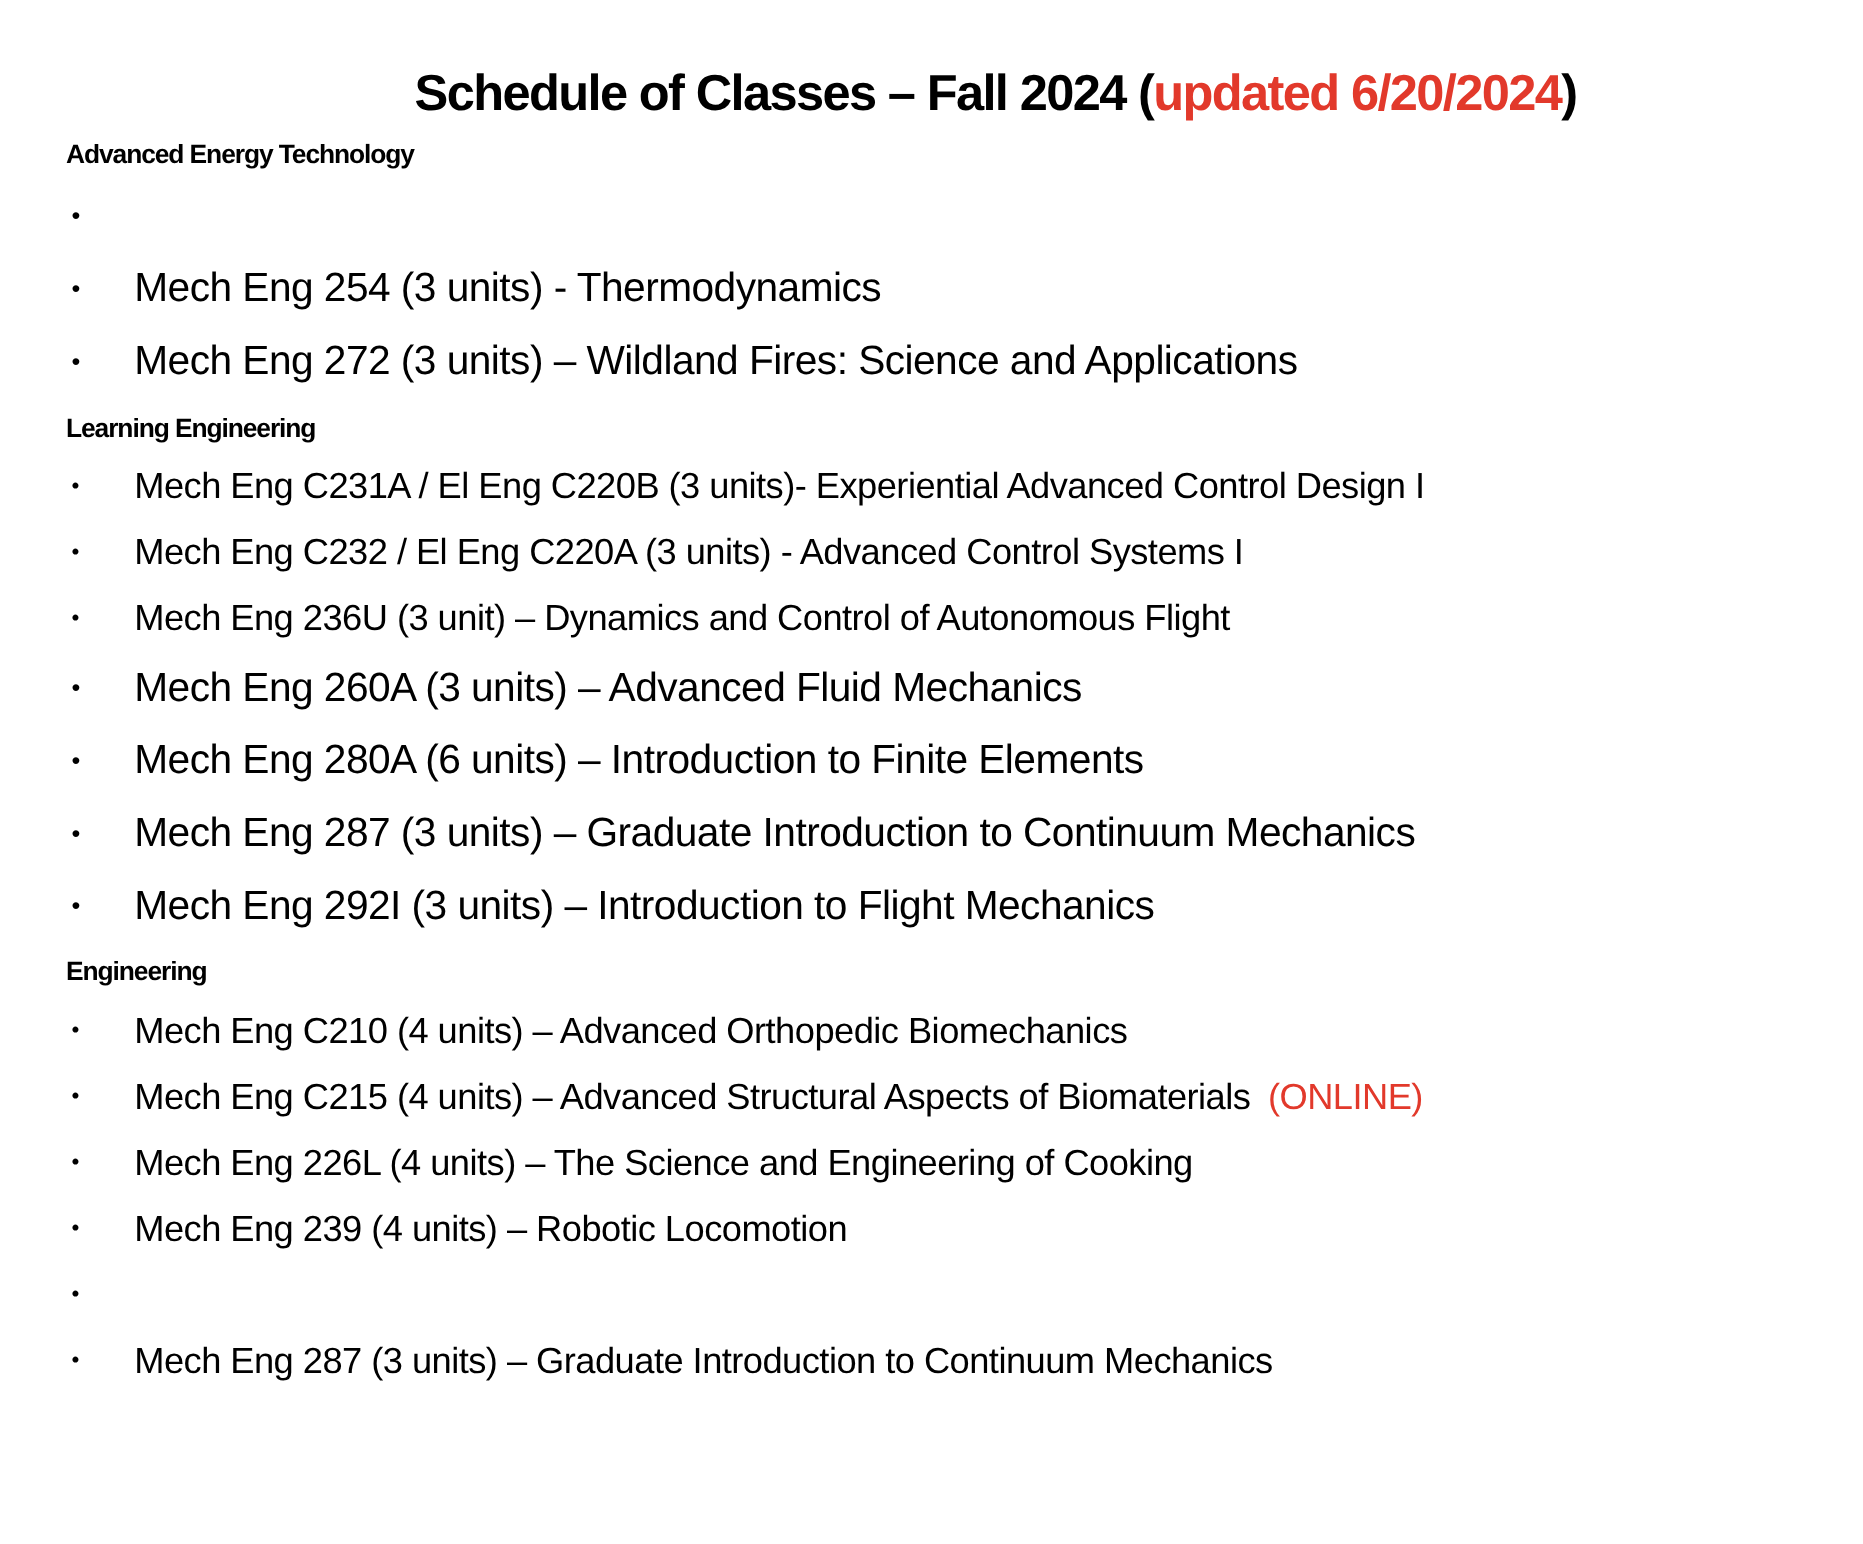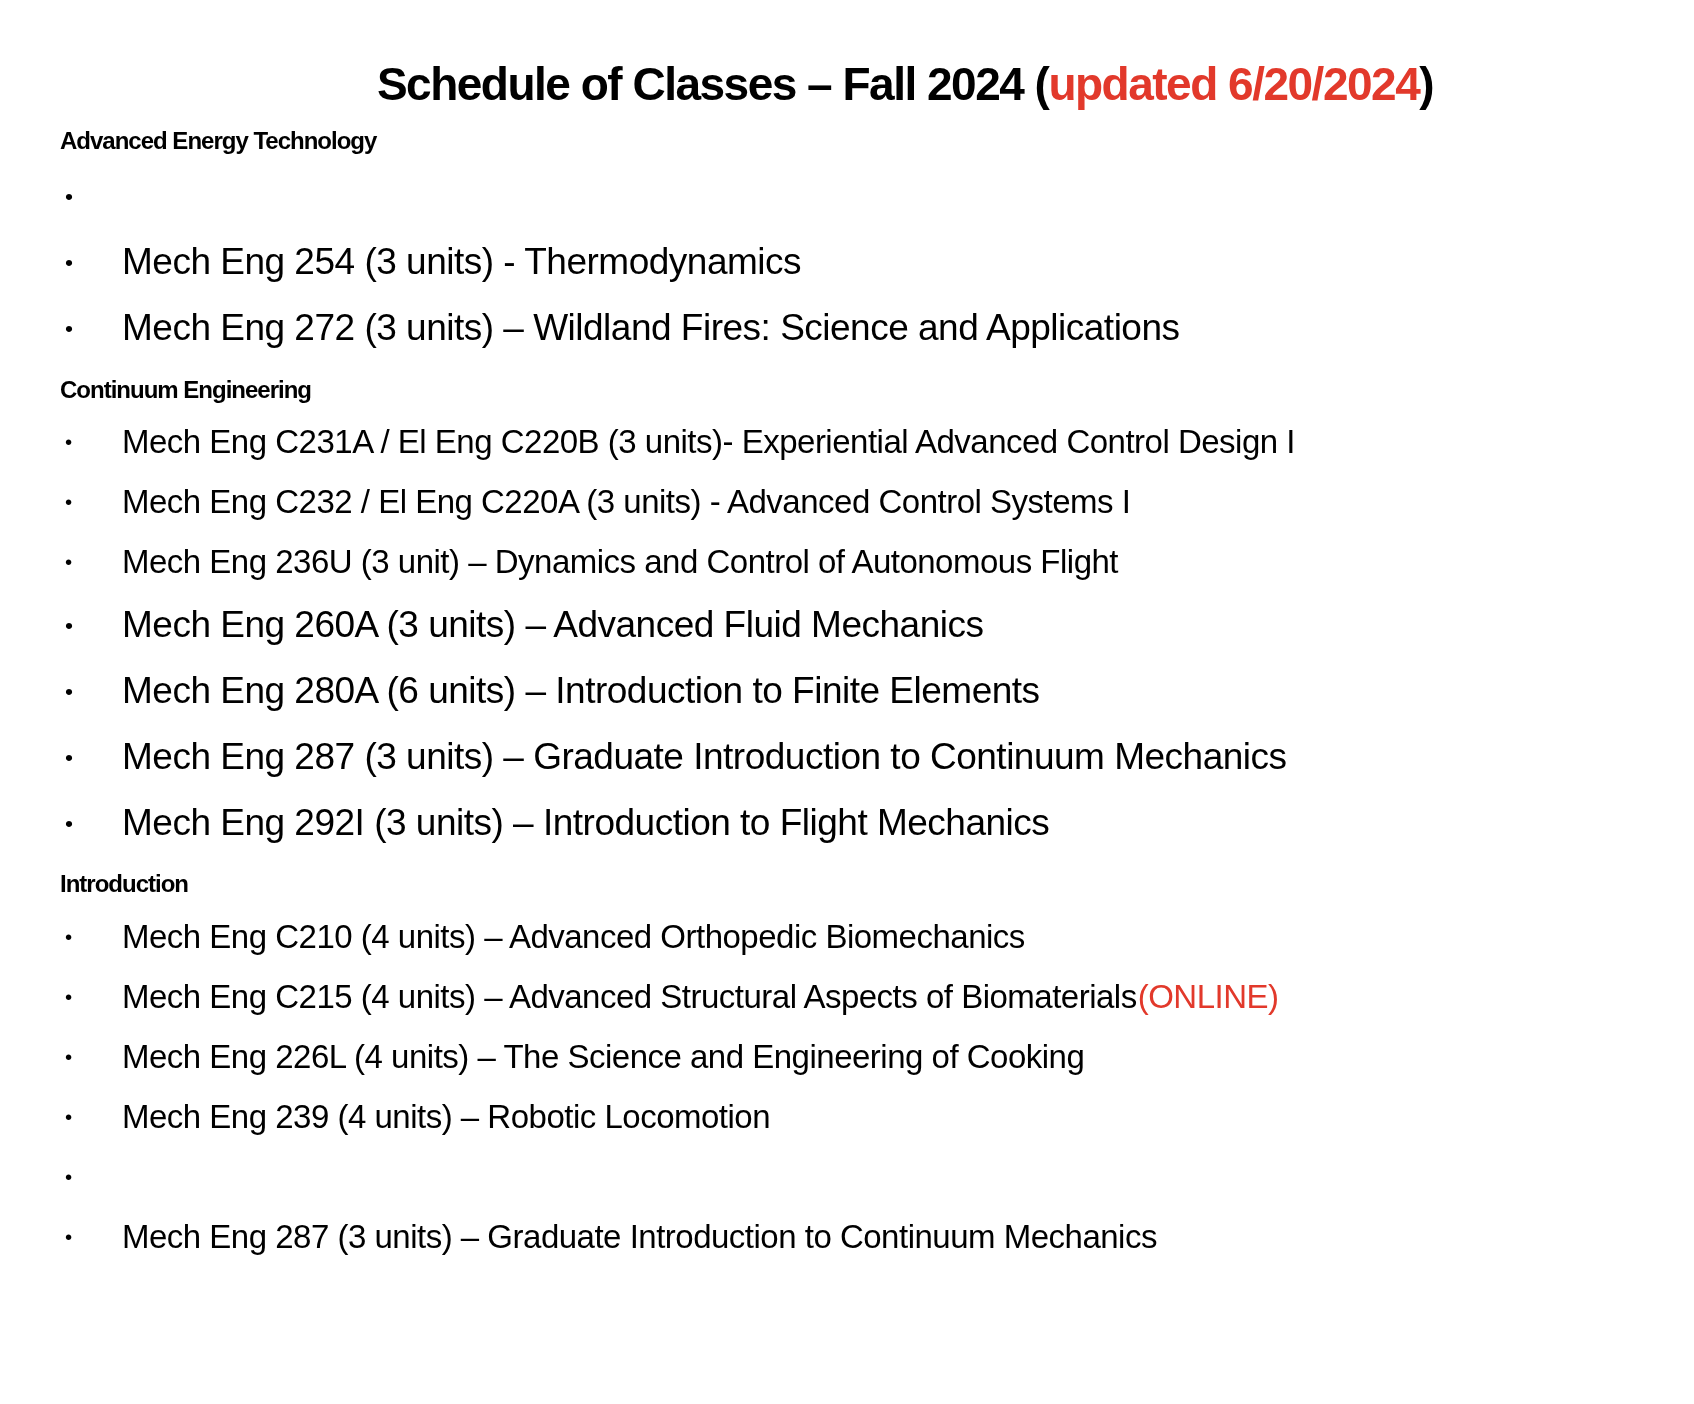--- a/index.html
+++ b/index.html
@@ -52,21 +52,21 @@
   li.course-item.sm { font-size: 33px; min-height: 60px; }
   .bullet {
     flex: 0 0 62px;
     width: 62px;
     padding-left: 5px;
     box-sizing: border-box;
     font-size: 0.62em;
     line-height: 1;
   }
   .course-text-wrap { line-height: 1.1; }
-  .suffix { margin-left: 1px; }
+  .suffix { margin-left: 16px; }
   .suffix:empty { margin-left: 0; }
 </style>
 </head>
 <body>
 
 <div class="page">
   <h1 class="title"><span>Schedule of Classes – Fall 2024 (</span><span class="red">updated 6/20/2024</span><span>)</span></h1>
 
   <div id="sections">
       <section>
@@ -79,21 +79,21 @@
             <span class="bullet">•</span>
             <span class="course-text-wrap"><span>Mech Eng 254 (3 units) - Thermodynamics</span><span class="red suffix"></span></span>
           </li>
           <li class="course-item lg">
             <span class="bullet">•</span>
             <span class="course-text-wrap"><span>Mech Eng 272 (3 units) – Wildland Fires: Science and Applications</span><span class="red suffix"></span></span>
           </li>
         </ul>
       </section>
       <section>
-        <h2 class="section-heading">Continuum Engineering</h2>
+        <h2 class="section-heading">Learning Engineering</h2>
         <ul class="course-list">
           <li class="course-item sm">
             <span class="bullet">•</span>
             <span class="course-text-wrap"><span>Mech Eng C231A / El Eng C220B (3 units)- Experiential Advanced Control Design I</span><span class="red suffix"></span></span>
           </li>
           <li class="course-item sm">
             <span class="bullet">•</span>
             <span class="course-text-wrap"><span>Mech Eng C232 / El Eng C220A (3 units) - Advanced Control Systems I</span><span class="red suffix"></span></span>
           </li>
           <li class="course-item sm">
@@ -112,21 +112,21 @@
             <span class="bullet">•</span>
             <span class="course-text-wrap"><span>Mech Eng 287 (3 units) – Graduate Introduction to Continuum Mechanics</span><span class="red suffix"></span></span>
           </li>
           <li class="course-item lg">
             <span class="bullet">•</span>
             <span class="course-text-wrap"><span>Mech Eng 292I (3 units) – Introduction to Flight Mechanics</span><span class="red suffix"></span></span>
           </li>
         </ul>
       </section>
       <section>
-        <h2 class="section-heading">Introduction</h2>
+        <h2 class="section-heading">Engineering</h2>
         <ul class="course-list">
           <li class="course-item sm">
             <span class="bullet">•</span>
             <span class="course-text-wrap"><span>Mech Eng C210 (4 units) – Advanced Orthopedic Biomechanics</span><span class="red suffix"></span></span>
           </li>
           <li class="course-item sm">
             <span class="bullet">•</span>
             <span class="course-text-wrap"><span>Mech Eng C215 (4 units) – Advanced Structural Aspects of Biomaterials</span><span class="red suffix">(ONLINE)</span></span>
           </li>
           <li class="course-item sm">

